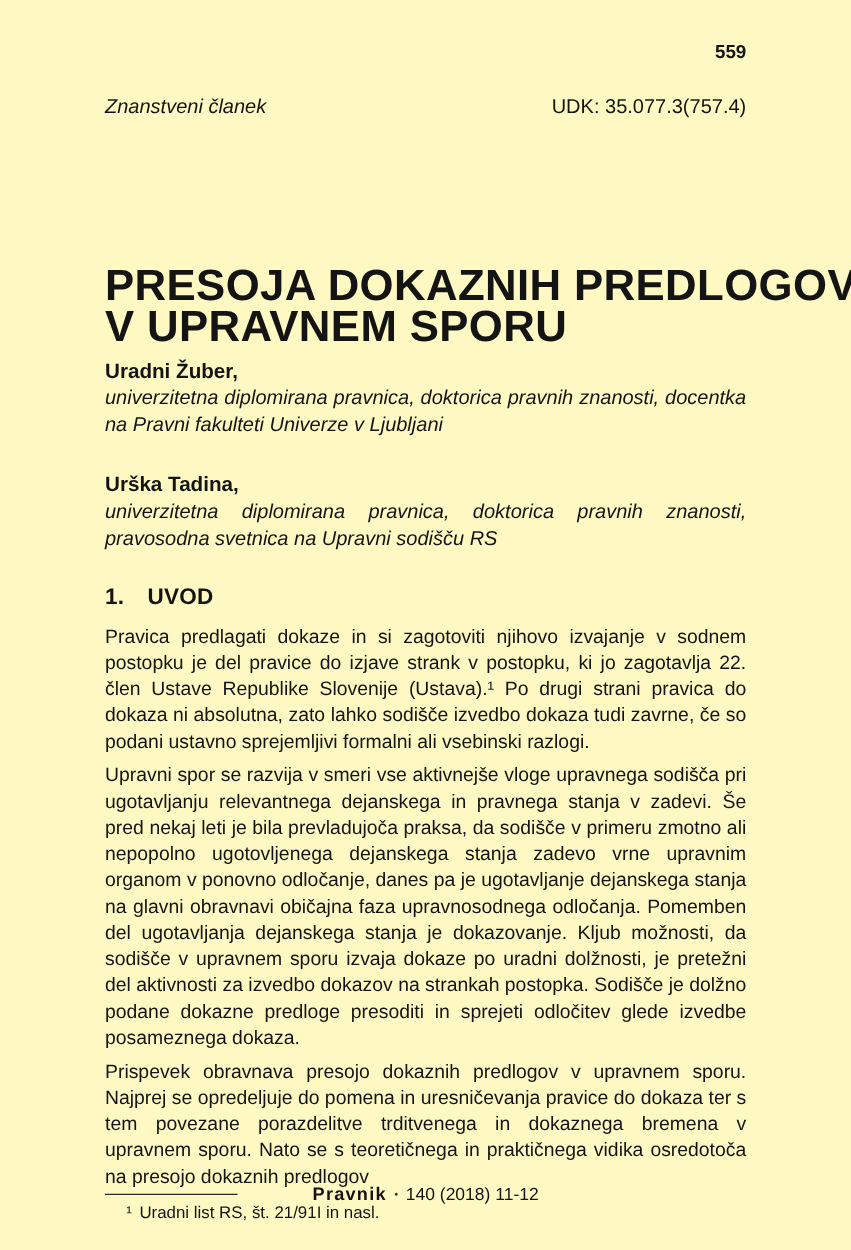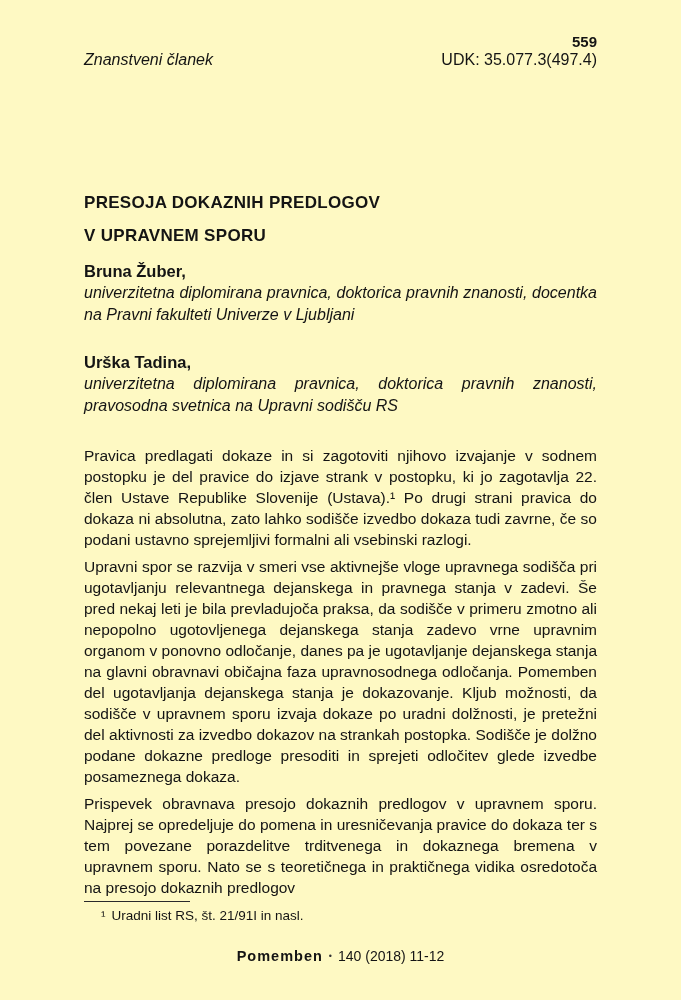--- a/index.html
+++ b/index.html
@@ -21,28 +21,29 @@
   .page-number {
     text-align: right;
     font-weight: bold;
     font-size: 15px;
     line-height: 16px;
   }
   .meta-row {
     display: flex;
     justify-content: space-between;
     align-items: baseline;
+    margin-top: 26px;
     font-size: 16px;
     line-height: 20px;
   }
   .article-type { font-style: italic; }
   .udk { font-style: normal; }
   .title {
     margin: 116px 0 0 0;
-    font-size: 17px;
+    font-size: 35px;
     line-height: 33px;
     font-weight: bold;
     letter-spacing: 0.3px;
   }
   .title-line { display: block; white-space: nowrap; }
   .authors { margin-top: 8px; }
   .author-block + .author-block { margin-top: 25px; }
   .author-name {
     font-weight: bold;
     font-size: 16.5px;
@@ -55,21 +56,21 @@
     text-align: justify;
   }
   .section-heading {
     margin: 22px 0 0 0;
     font-size: 18px;
     line-height: 24px;
     font-weight: bold;
     letter-spacing: 0.2px;
   }
   .section-number { display: inline-block; width: 34px; }
-  .body-paragraphs { margin-top: 28px; }
+  .body-paragraphs { margin-top: 10px; }
   .body-par {
     margin: 0 0 6px 0;
     font-size: 15.5px;
     line-height: 21px;
     text-align: justify;
   }
   .body-par:last-child { margin-bottom: 0; }
   .footnote-area { margin-top: 3px; }
   .footnote-rule {
     width: 106px;
@@ -107,50 +108,53 @@
 </style>
 </head>
 <body>
 
 <div class="page">
 
   <div class="page-number">559</div>
 
   <div class="meta-row">
     <span class="article-type">Znanstveni članek</span>
-    <span class="udk">UDK: 35.077.3(497.4)</span>
+    <span class="udk">UDK: 35.077.3(757.4)</span>
   </div>
 
   <h1 class="title">
     <span class="title-line">PRESOJA DOKAZNIH PREDLOGOV</span>
     <span class="title-line">V UPRAVNEM SPORU</span>
   </h1>
 
   <div class="authors">
     <div class="author-block">
-      <div class="author-name">Bruna Žuber,</div>
+      <div class="author-name">Uradni Žuber,</div>
       <div class="author-affiliation">univerzitetna diplomirana pravnica, doktorica pravnih znanosti, docentka na Pravni fakulteti Univerze v Ljubljani</div>
     </div>
     <div class="author-block">
       <div class="author-name">Urška Tadina,</div>
       <div class="author-affiliation">univerzitetna diplomirana pravnica, doktorica pravnih znanosti, pravosodna svetnica na Upravni sodišču RS</div>
     </div>
   </div>
 
+  <h2 class="section-heading">
+    <span class="section-number">1.</span><span>UVOD</span>
+  </h2>
 
   <div class="body-paragraphs">
     <p class="body-par">Pravica predlagati dokaze in si zagotoviti njihovo izvajanje v sodnem postop­ku je del pravice do izjave strank v postopku, ki jo zagotavlja 22. člen Ustave Republike Slovenije (Ustava).¹ Po drugi strani pravica do dokaza ni absolutna, zato lahko sodišče izvedbo dokaza tudi zavrne, če so podani ustavno spreje­mljivi formalni ali vsebinski razlogi.</p>
     <p class="body-par">Upravni spor se razvija v smeri vse aktivnejše vloge upravnega sodišča pri ugo­tavljanju relevantnega dejanskega in pravnega stanja v zadevi. Še pred nekaj leti je bila prevladujoča praksa, da sodišče v primeru zmotno ali nepopolno ugotovljenega dejanskega stanja zadevo vrne upravnim organom v ponovno odločanje, danes pa je ugotavljanje dejanskega stanja na glavni obravnavi obi­čajna faza upravnosodnega odločanja. Pomemben del ugotavljanja dejanskega stanja je dokazovanje. Kljub možnosti, da sodišče v upravnem sporu izvaja dokaze po uradni dolžnosti, je pretežni del aktivnosti za izvedbo dokazov na strankah postopka. Sodišče je dolžno podane dokazne predloge presoditi in sprejeti odločitev glede izvedbe posameznega dokaza.</p>
     <p class="body-par">Prispevek obravnava presojo dokaznih predlogov v upravnem sporu. Najprej se opredeljuje do pomena in uresničevanja pravice do dokaza ter s tem poveza­ne porazdelitve trditvenega in dokaznega bremena v upravnem sporu. Nato se s teoretičnega in praktičnega vidika osredotoča na presojo dokaznih predlogov</p>
   </div>
 
   <div class="footnote-area">
     <div class="footnote-rule"></div>
     <div class="footnote">
       <span class="footnote-marker">¹</span><span>Uradni list RS, št. 21/91I in nasl.</span>
     </div>
   </div>
 
   <div class="page-footer">
-    <span class="footer-journal">Pomemben</span><span class="footer-sep">•</span><span class="footer-issue">140 (2018) 11-12</span>
+    <span class="footer-journal">Pravnik</span><span class="footer-sep">•</span><span class="footer-issue">140 (2018) 11-12</span>
   </div>
 
 </div>
 
 </body></html>

